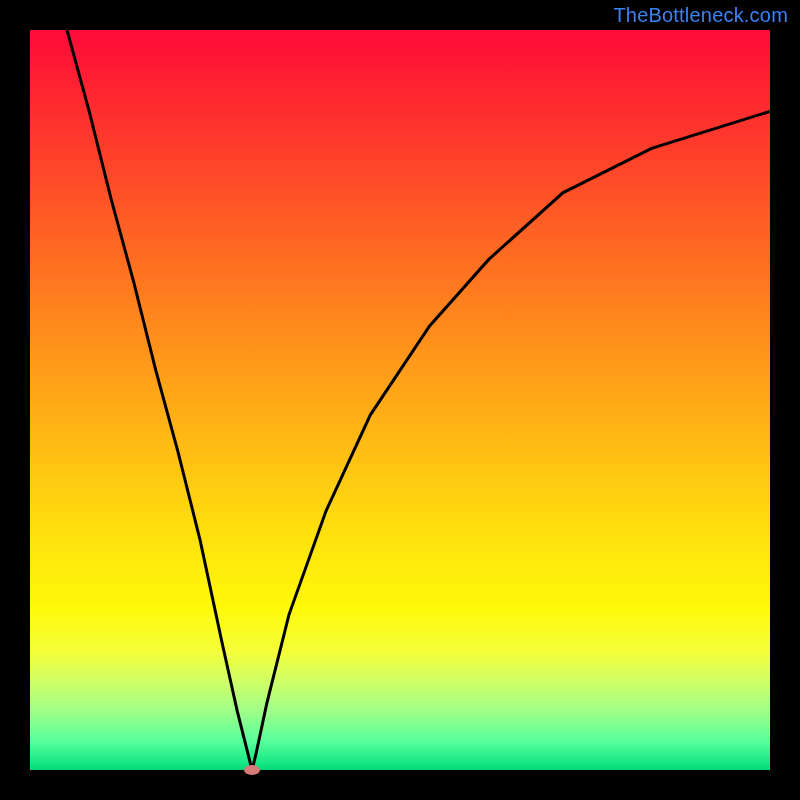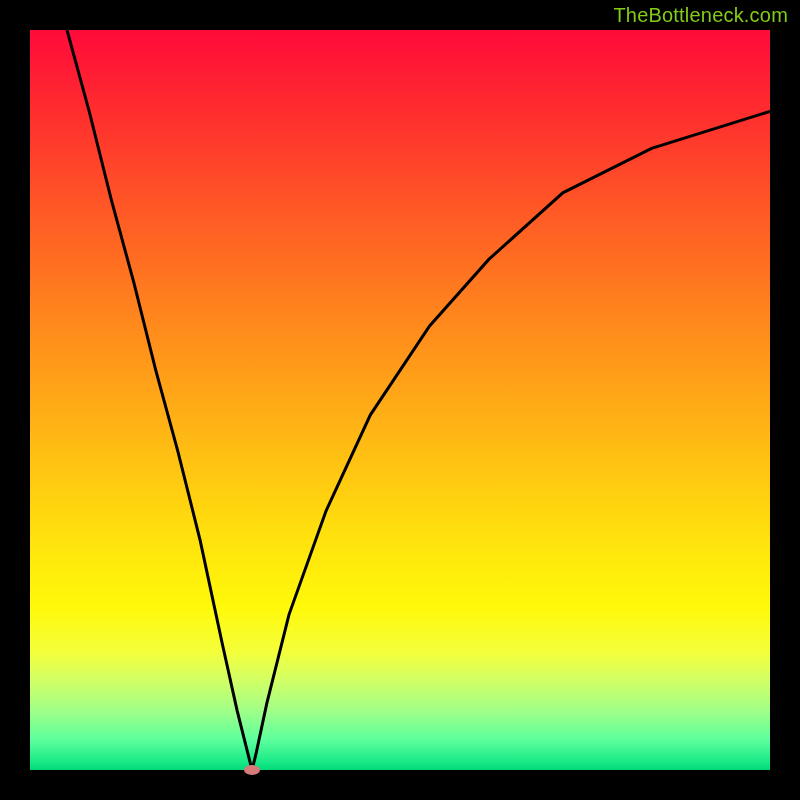--- a/index.html
+++ b/index.html
@@ -8,21 +8,21 @@
     height: 800px;
     background: #000;
     position: relative;
     overflow: hidden;
     font-family: Arial, Helvetica, sans-serif;
   }
   .watermark {
     position: absolute;
     top: 4px;
     right: 12px;
-    color: #84cc16;
+    color: #3b82f6;
     font-size: 20px;
     letter-spacing: 0.2px;
     z-index: 10;
     font-weight: 500;
   }
   .plot-area {
     position: absolute;
     left: 30px;
     top: 30px;
     width: 740px;

